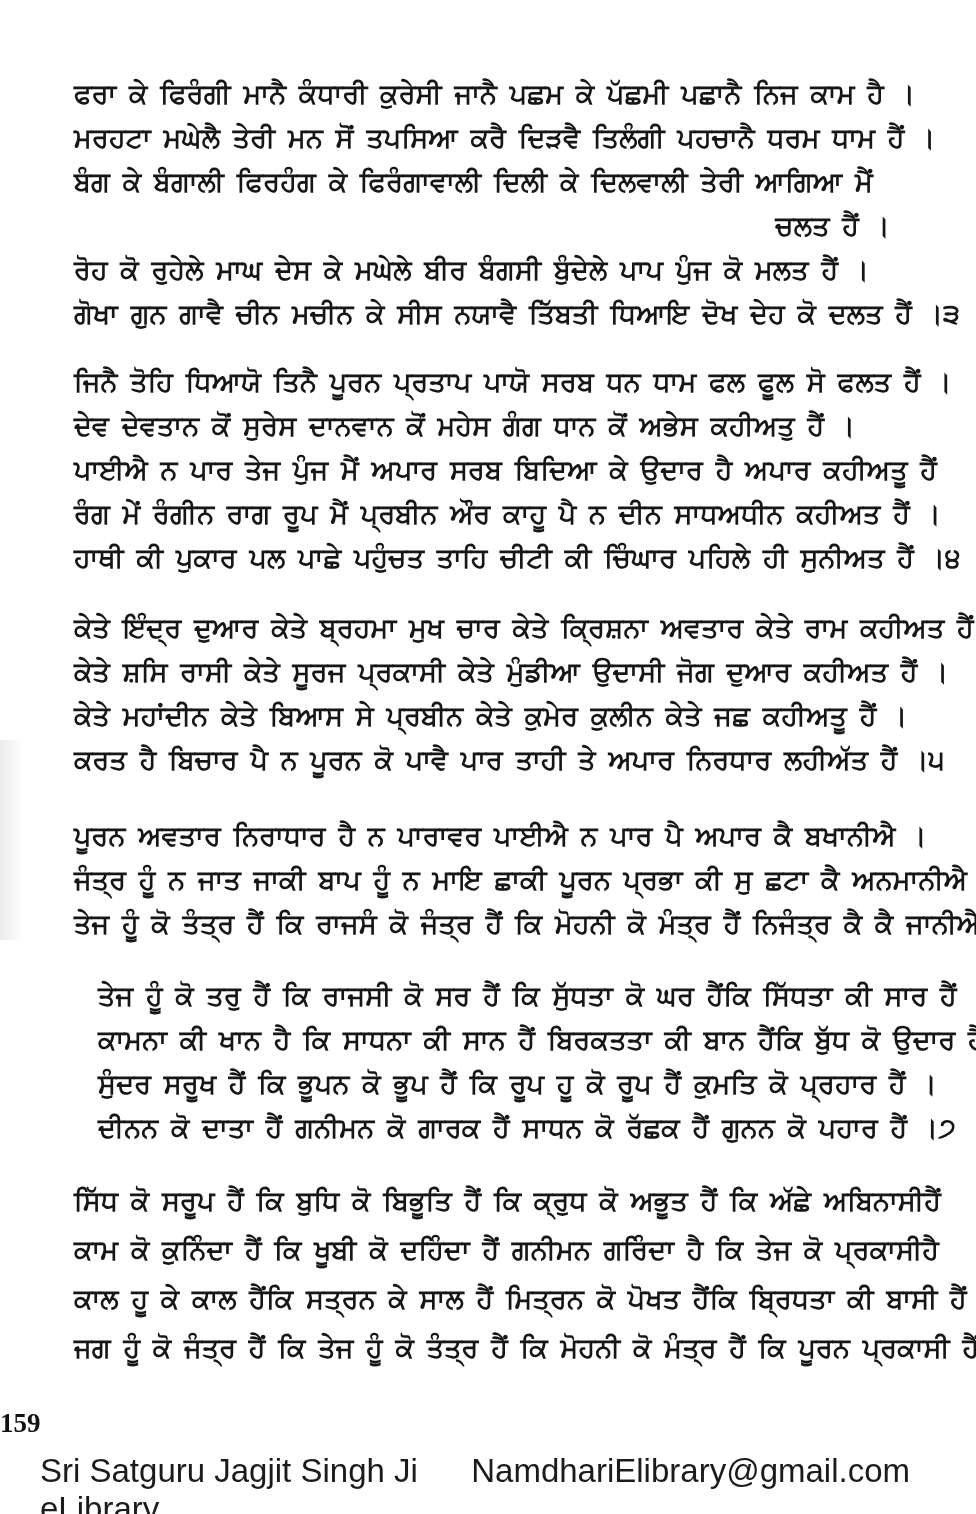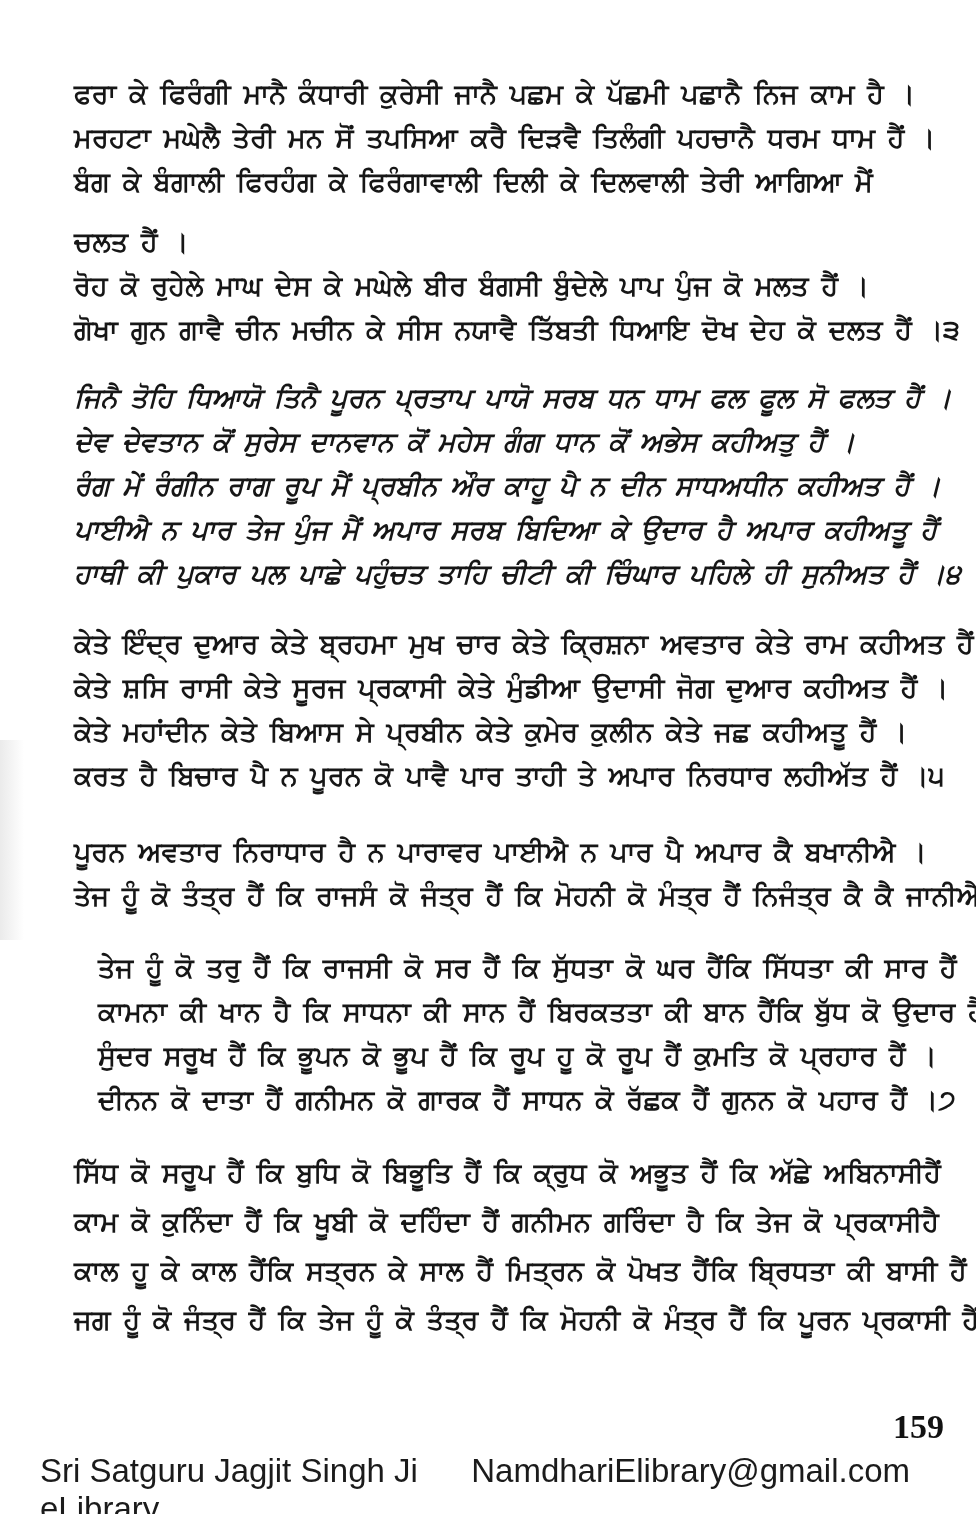--- a/index.html
+++ b/index.html
@@ -13,45 +13,45 @@
     color: #161616;
   }
   .page {
     position: absolute;
     inset: 0;
     padding: 72px 62px 16px 74px;
     box-sizing: border-box;
   }
   .stanza { margin: 0; }
   .stanza-1 { margin-bottom: 24px; }
-  .stanza-2 { margin-bottom: 26px; font-style: italic; }
+  .stanza-2 { margin-bottom: 26px; }
   .stanza-3 { margin-bottom: 32px; }
   .stanza-4 { margin-bottom: 28px; }
   .stanza-5 { margin-bottom: 26px; margin-left: 24px; }
   .vline {
     font-size: 27px;
     line-height: 44px;
     font-weight: bold;
     word-spacing: 3px;
     white-space: nowrap;
     letter-spacing: 0.2px;
   }
   .stanza-6 .vline { line-height: 49px; }
   .align-right {
+    text-align: right;
     padding-right: 24px;
-    margin-top: 16px;
   }
   .page-number {
     position: absolute;
     top: 1408px;
     left: 0;
     right: 32px;
-    text-align: right;
+    text-align: left;
     font-family: "Liberation Serif", serif;
-    font-size: 34px;
+    font-size: 27px;
     font-weight: bold;
     color: #121212;
   }
   .footer-row {
     position: absolute;
     top: 1452px;
     left: 40px;
     right: 66px;
     display: flex;
     justify-content: space-between;
@@ -87,34 +87,35 @@
       <div class="vline">ਮਰਹਟਾ ਮਘੇਲੈ ਤੇਰੀ ਮਨ ਸੋਂ ਤਪਸਿਆ ਕਰੈ ਦਿੜਵੈ ਤਿਲੰਗੀ ਪਹਚਾਨੈ ਧਰਮ ਧਾਮ ਹੈਂ ।</div>
       <div class="vline">ਬੰਗ ਕੇ ਬੰਗਾਲੀ ਫਿਰਹੰਗ ਕੇ ਫਿਰੰਗਾਵਾਲੀ ਦਿਲੀ ਕੇ ਦਿਲਵਾਲੀ ਤੇਰੀ ਆਗਿਆ ਮੈਂ</div>
       <div class="vline align-right">ਚਲਤ ਹੈਂ ।</div>
       <div class="vline">ਰੋਹ ਕੋ ਰੁਹੇਲੇ ਮਾਘ ਦੇਸ ਕੇ ਮਘੇਲੇ ਬੀਰ ਬੰਗਸੀ ਬੁੰਦੇਲੇ ਪਾਪ ਪੁੰਜ ਕੋ ਮਲਤ ਹੈਂ ।</div>
       <div class="vline">ਗੋਖਾ ਗੁਨ ਗਾਵੈ ਚੀਨ ਮਚੀਨ ਕੇ ਸੀਸ ਨਯਾਵੈ ਤਿੱਬਤੀ ਧਿਆਇ ਦੋਖ ਦੇਹ ਕੋ ਦਲਤ ਹੈਂ ।੩</div>
     </div>
 
     <div class="stanza stanza-2">
       <div class="vline">ਜਿਨੈ ਤੋਹਿ ਧਿਆਯੋ ਤਿਨੈ ਪੂਰਨ ਪ੍ਰਤਾਪ ਪਾਯੋ ਸਰਬ ਧਨ ਧਾਮ ਫਲ ਫੂਲ ਸੋ ਫਲਤ ਹੈਂ ।</div>
       <div class="vline">ਦੇਵ ਦੇਵਤਾਨ ਕੋਂ ਸੁਰੇਸ ਦਾਨਵਾਨ ਕੋਂ ਮਹੇਸ ਗੰਗ ਧਾਨ ਕੋਂ ਅਭੇਸ ਕਹੀਅਤੁ ਹੈਂ ।</div>
+      <div class="vline">ਪਾਈਐ ਨ ਪਾਰ ਤੇਜ ਪੁੰਜ ਮੈਂ ਅਪਾਰ ਸਰਬ ਬਿਦਿਆ ਕੇ ਉਦਾਰ ਹੈ ਅਪਾਰ ਕਹੀਅਤੂ ਹੈਂ</div>
       <div class="vline">ਰੰਗ ਮੇਂ ਰੰਗੀਨ ਰਾਗ ਰੂਪ ਮੈਂ ਪ੍ਰਬੀਨ ਔਰ ਕਾਹੂ ਪੈ ਨ ਦੀਨ ਸਾਧਅਧੀਨ ਕਹੀਅਤ ਹੈਂ ।</div>
-      <div class="vline">ਪਾਈਐ ਨ ਪਾਰ ਤੇਜ ਪੁੰਜ ਮੈਂ ਅਪਾਰ ਸਰਬ ਬਿਦਿਆ ਕੇ ਉਦਾਰ ਹੈ ਅਪਾਰ ਕਹੀਅਤੂ ਹੈਂ</div>
       <div class="vline">ਹਾਥੀ ਕੀ ਪੁਕਾਰ ਪਲ ਪਾਛੇ ਪਹੁੰਚਤ ਤਾਹਿ ਚੀਟੀ ਕੀ ਚਿੰਘਾਰ ਪਹਿਲੇ ਹੀ ਸੁਨੀਅਤ ਹੈਂ ।੪</div>
     </div>
 
     <div class="stanza stanza-3">
       <div class="vline">ਕੇਤੇ ਇੰਦ੍ਰ ਦੁਆਰ ਕੇਤੇ ਬ੍ਰਹਮਾ ਮੁਖ ਚਾਰ ਕੇਤੇ ਕ੍ਰਿਸ਼ਨਾ ਅਵਤਾਰ ਕੇਤੇ ਰਾਮ ਕਹੀਅਤ ਹੈਂ</div>
       <div class="vline">ਕੇਤੇ ਸ਼ਸਿ ਰਾਸੀ ਕੇਤੇ ਸੂਰਜ ਪ੍ਰਕਾਸੀ ਕੇਤੇ ਮੁੰਡੀਆ ਉਦਾਸੀ ਜੋਗ ਦੁਆਰ ਕਹੀਅਤ ਹੈਂ ।</div>
       <div class="vline">ਕੇਤੇ ਮਹਾਂਦੀਨ ਕੇਤੇ ਬਿਆਸ ਸੇ ਪ੍ਰਬੀਨ ਕੇਤੇ ਕੁਮੇਰ ਕੁਲੀਨ ਕੇਤੇ ਜਛ ਕਹੀਅਤੂ ਹੈਂ ।</div>
       <div class="vline">ਕਰਤ ਹੈ ਬਿਚਾਰ ਪੈ ਨ ਪੂਰਨ ਕੋ ਪਾਵੈ ਪਾਰ ਤਾਹੀ ਤੇ ਅਪਾਰ ਨਿਰਧਾਰ ਲਹੀਅੱਤ ਹੈਂ ।੫</div>
     </div>
 
     <div class="stanza stanza-4">
       <div class="vline">ਪੂਰਨ ਅਵਤਾਰ ਨਿਰਾਧਾਰ ਹੈ ਨ ਪਾਰਾਵਰ ਪਾਈਐ ਨ ਪਾਰ ਪੈ ਅਪਾਰ ਕੈ ਬਖਾਨੀਐ ।</div>
+      <div class="vline">ਜੰਤ੍ਰ ਹੂੰ ਨ ਜਾਤ ਜਾਕੀ ਬਾਪ ਹੂੰ ਨ ਮਾਇ ਛਾਕੀ ਪੂਰਨ ਪ੍ਰਭਾ ਕੀ ਸੁ ਛਟਾ ਕੈ ਅਨਮਾਨੀਐ</div>
       <div class="vline">ਤੇਜ ਹੂੰ ਕੋ ਤੰਤ੍ਰ ਹੈਂ ਕਿ ਰਾਜਸੰ ਕੋ ਜੰਤ੍ਰ ਹੈਂ ਕਿ ਮੋਹਨੀ ਕੋ ਮੰਤ੍ਰ ਹੈਂ ਨਿਜੰਤ੍ਰ ਕੈ ਕੈ ਜਾਨੀਐ ।੬</div>
     </div>
 
     <div class="stanza stanza-5">
       <div class="vline">ਤੇਜ ਹੂੰ ਕੋ ਤਰੁ ਹੈਂ ਕਿ ਰਾਜਸੀ ਕੋ ਸਰ ਹੈਂ ਕਿ ਸੁੱਧਤਾ ਕੋ ਘਰ ਹੈਂਕਿ ਸਿੱਧਤਾ ਕੀ ਸਾਰ ਹੈਂ</div>
       <div class="vline">ਕਾਮਨਾ ਕੀ ਖਾਨ ਹੈ ਕਿ ਸਾਧਨਾ ਕੀ ਸਾਨ ਹੈਂ ਬਿਰਕਤਤਾ ਕੀ ਬਾਨ ਹੈਂਕਿ ਬੁੱਧ ਕੋ ਉਦਾਰ ਹੈ</div>
       <div class="vline">ਸੁੰਦਰ ਸਰੂਖ ਹੈਂ ਕਿ ਭੂਪਨ ਕੋ ਭੂਪ ਹੈਂ ਕਿ ਰੂਪ ਹੂ ਕੋ ਰੂਪ ਹੈਂ ਕੁਮਤਿ ਕੋ ਪ੍ਰਹਾਰ ਹੈਂ ।</div>
       <div class="vline">ਦੀਨਨ ਕੋ ਦਾਤਾ ਹੈਂ ਗਨੀਮਨ ਕੋ ਗਾਰਕ ਹੈਂ ਸਾਧਨ ਕੋ ਰੱਛਕ ਹੈਂ ਗੁਨਨ ਕੋ ਪਹਾਰ ਹੈਂ ।੭</div>
     </div>
 

